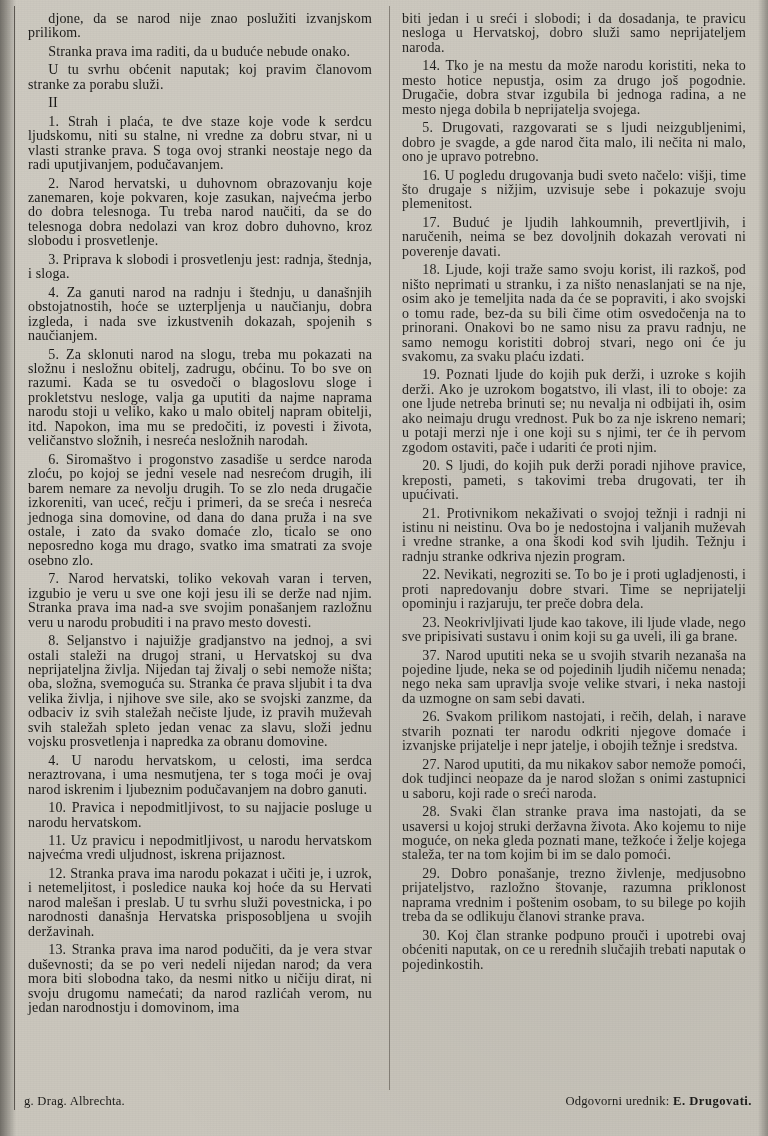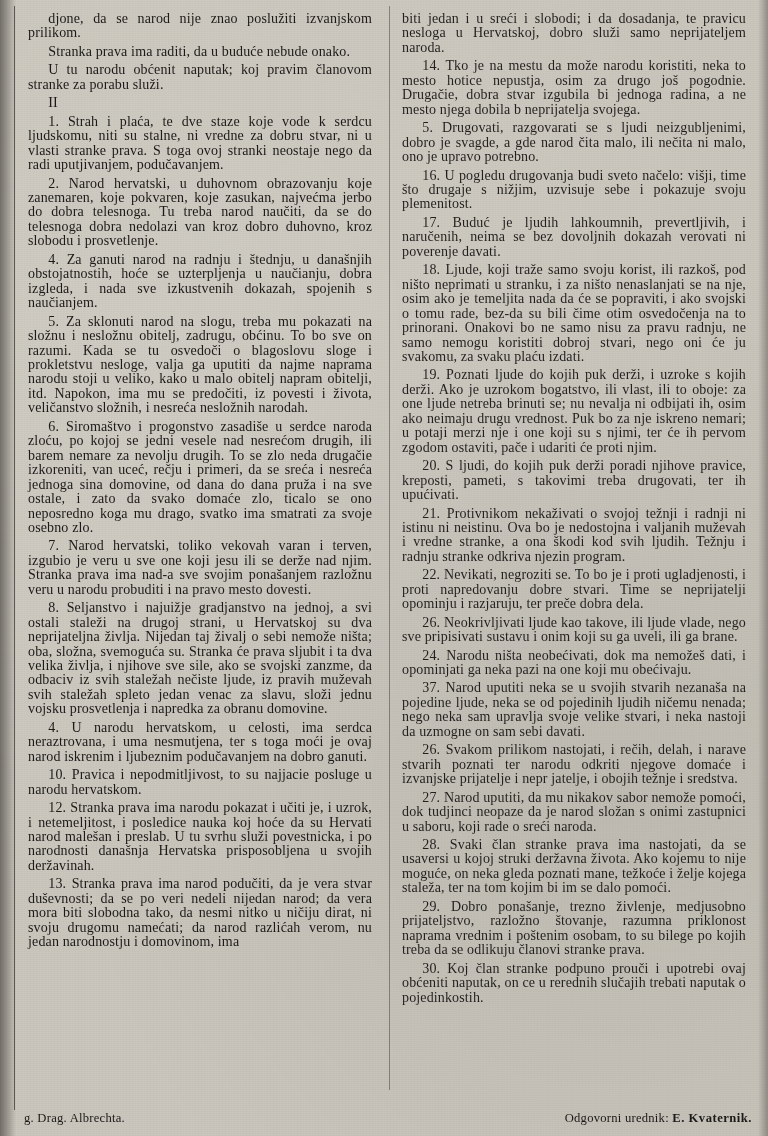--- a/index.html
+++ b/index.html
@@ -96,21 +96,21 @@
     text-indent: 0;
     font-size: 12.5px;
     line-height: 16px;
     margin: 2px 0 1px 0;
     letter-spacing: .06em;
   }
   .footer {
     position: absolute;
     left: 24px;
     right: 16px;
-    bottom: 10px;
+    bottom: 27px;
     display: flex;
     justify-content: space-between;
     align-items: baseline;
     font-size: 12.6px;
   }
   .footer .left {
     letter-spacing: .02em;
   }
   .footer .right {
     letter-spacing: .02em;
@@ -131,59 +131,60 @@
   <div class="edge-right"></div>
   <div class="rule-left"></div>
   <div class="rule-col"></div>
 
   <div class="content">
     <div class="columns">
 
       <div class="col blur-a">
         <p>djone, da se narod nije znao poslužiti izvanjskom prilikom.</p>
         <p>Stranka prava ima raditi, da u buduće nebude onako.</p>
-        <p>U tu narodu obćenit naputak; koj pravim članovom stranke za porabu služi.</p>
+        <p>U tu svrhu obćenit naputak; koj pravim članovom stranke za porabu služi.</p>
         <p class="sec-head">II</p>
         <p>1. Strah i plaća, te dve staze koje vode k serdcu ljudskomu, niti su stalne, ni vredne za dobru stvar, ni u vlasti stranke prava. S toga ovoj stranki neostaje nego da radi uputjivanjem, podučavanjem.</p>
         <p>2. Narod hervatski, u duhovnom obrazovanju koje zanemaren, koje pokvaren, koje zasukan, najvećma jerbo do dobra telesnoga. Tu treba narod naučiti, da se do telesnoga dobra nedolazi van kroz dobro duhovno, kroz slobodu i prosvetlenje.</p>
+        <p>3. Priprava k slobodi i prosvetlenju jest: radnja, štednja, i sloga.</p>
         <p>4. Za ganuti narod na radnju i štednju, u današnjih obstojatnostih, hoće se uzterpljenja u naučianju, dobra izgleda, i nada sve izkustvenih dokazah, spojenih s naučianjem.</p>
         <p>5. Za sklonuti narod na slogu, treba mu pokazati na složnu i nesložnu obitelj, zadrugu, obćinu. To bo sve on razumi. Kada se tu osvedoči o blagoslovu sloge i prokletstvu nesloge, valja ga uputiti da najme naprama narodu stoji u veliko, kako u malo obitelj napram obitelji, itd. Napokon, ima mu se predočiti, iz povesti i života, veličanstvo složnih, i nesreća nesložnih narodah.</p>
         <p>6. Siromaštvo i progonstvo zasadiše u serdce naroda zloću, po kojoj se jedni vesele nad nesrećom drugih, ili barem nemare za nevolju drugih. To se zlo neda drugačie izkoreniti, van uceć, rečju i primeri, da se sreća i nesreća jednoga sina domovine, od dana do dana pruža i na sve ostale, i zato da svako domaće zlo, ticalo se ono neposredno koga mu drago, svatko ima smatrati za svoje osebno zlo.</p>
         <p>7. Narod hervatski, toliko vekovah varan i terven, izgubio je veru u sve one koji jesu ili se derže nad njim. Stranka prava ima nad-a sve svojim ponašanjem razložnu veru u narodu probuditi i na pravo mesto dovesti.</p>
         <p>8. Seljanstvo i najuižje gradjanstvo na jednoj, a svi ostali staleži na drugoj strani, u Hervatskoj su dva neprijateljna življa. Nijedan taj živalj o sebi nemože ništa; oba, složna, svemoguća su. Stranka će prava sljubit i ta dva velika življa, i njihove sve sile, ako se svojski zanzme, da odbaciv iz svih staležah nečiste ljude, iz pravih muževah svih staležah spleto jedan venac za slavu, složi jednu vojsku prosvetlenja i napredka za obranu domovine.</p>
         <p>4. U narodu hervatskom, u celosti, ima serdca neraztrovana, i uma nesmutjena, ter s toga moći je ovaj narod iskrenim i ljubeznim podučavanjem na dobro ganuti.</p>
         <p>10. Pravica i nepodmitljivost, to su najjacie posluge u narodu hervatskom.</p>
+        <p>11. Uz pravicu i nepodmitljivost, u narodu hervatskom najvećma vredi uljudnost, iskrena prijaznost.</p>
         <p>12. Stranka prava ima narodu pokazat i učiti je, i uzrok, i netemeljitost, i posledice nauka koj hoće da su Hervati narod malešan i preslab. U tu svrhu služi povestnicka, i po narodnosti današnja Hervatska prisposobljena u svojih deržavinah.</p>
         <p>13. Stranka prava ima narod podučiti, da je vera stvar duševnosti; da se po veri nedeli nijedan narod; da vera mora biti slobodna tako, da nesmi nitko u ničiju dirat, ni svoju drugomu namećati; da narod razlićah verom, nu jedan narodnostju i domovinom, ima</p>
       </div>
 
       <div class="col blur-b">
         <p class="noindent">biti jedan i u sreći i slobodi; i da dosadanja, te pravicu neslogа u Hervatskoj, dobro služi samo neprijateljem naroda.</p>
         <p>14. Tko je na mestu da može narodu koristiti, neka to mesto hotice nepustja, osim za drugo još pogodnie. Drugačie, dobra stvar izgubila bi jednoga radina, a ne mesto njega dobila b neprijatelja svojega.</p>
         <p>5. Drugovati, razgovarati se s ljudi neizgubljenimi, dobro je svagde, a gde narod čita malo, ili nečita ni malo, ono je upravo potrebno.</p>
         <p>16. U pogledu drugovanja budi sveto načelo: višji, time što drugaje s nižjim, uzvisuje sebe i pokazuje svoju plemenitost.</p>
         <p>17. Buduć je ljudih lahkoumnih, prevertljivih, i naručenih, neima se bez dovoljnih dokazah verovati ni poverenje davati.</p>
         <p>18. Ljude, koji traže samo svoju korist, ili razkoš, pod ništo neprimati u stranku, i za ništo nenaslanjati se na nje, osim ako je temeljita nada da će se popraviti, i ako svojski o tomu rade, bez-da su bili čime otim osvedočenja na to prinorani. Onakovi bo ne samo nisu za pravu radnju, ne samo nemogu koristiti dobroj stvari, nego oni će ju svakomu, za svaku plaću izdati.</p>
         <p>19. Poznati ljude do kojih puk derži, i uzroke s kojih derži. Ako je uzrokom bogatstvo, ili vlast, ili to oboje: za one ljude netreba brinuti se; nu nevalja ni odbijati ih, osim ako neimaju drugu vrednost. Puk bo za nje iskreno nemari; u potaji merzi nje i one koji su s njimi, ter će ih pervom zgodom ostaviti, pače i udariti će proti njim.</p>
         <p>20. S ljudi, do kojih puk derži poradi njihove pravice, kreposti, pameti, s takovimi treba drugovati, ter ih upućivati.</p>
         <p>21. Protivnikom nekaživati o svojoj težnji i radnji ni istinu ni neistinu. Ova bo je nedostojna i valjanih muževah i vredne stranke, a ona škodi kod svih ljudih. Težnju i radnju stranke odkriva njezin program.</p>
         <p>22. Nevikati, negroziti se. To bo je i proti ugladjenosti, i proti napredovanju dobre stvari. Time se neprijatelji opominju i razjaruju, ter preče dobra dela.</p>
-        <p>26. Neokrivljivati ljude kao takove, ili ljude vlade, nego sve pripisivati sustavu i onim koji su ga uveli, ili ga brane.</p>
-        <p>24. Narodu ništa neobećivati, dok ma nemožeš dati, i opominjati ga neka pazi na one koji mu obećivaju.</p>
+        <p>23. Neokrivljivati ljude kao takove, ili ljude vlade, nego sve pripisivati sustavu i onim koji su ga uveli, ili ga brane.</p>
         <p>37. Narod uputiti neka se u svojih stvarih nezanaša na pojedine ljude, neka se od pojedinih ljudih ničemu nenada; nego neka sam upravlja svoje velike stvari, i neka nastoji da uzmogne on sam sebi davati.</p>
         <p>26. Svakom prilikom nastojati, i rečih, delah, i narave stvarih poznati ter narodu odkriti njegove domaće i izvanjske prijatelje i nepr jatelje, i obojih težnje i sredstva.</p>
         <p>27. Narod uputiti, da mu nikakov sabor nemože pomoći, dok tudjinci neopaze da je narod složan s onimi zastupnici u saboru, koji rade o sreći naroda.</p>
         <p>28. Svaki član stranke prava ima nastojati, da se usaversi u kojoj struki deržavna života. Ako kojemu to nije moguće, on neka gleda poznati mane, težkoće i želje kojega staleža, ter na tom kojim bi im se dalo pomoći.</p>
         <p>29. Dobro ponašanje, trezno živlenje, medjusobno prijateljstvo, razložno štovanje, razumna priklonost naprama vrednim i poštenim osobam, to su bilege po kojih treba da se odlikuju članovi stranke prava.</p>
         <p>30. Koj član stranke podpuno prouči i upotrebi ovaj obćeniti naputak, on ce u rerednih slučajih trebati naputak o pojedinkostih.</p>
       </div>
 
     </div>
   </div>
 
   <div class="footer blur-a">
     <div class="left">g. Drag. Albrechta.</div>
     <div class="right">
       <span>Odgovorni urednik:</span>
-      <span class="editor-name">E. Kvaternik.</span>
+      <span class="editor-name">E. Drugovati.</span>
     </div>
   </div>
 </div>
 
 </body></html>

